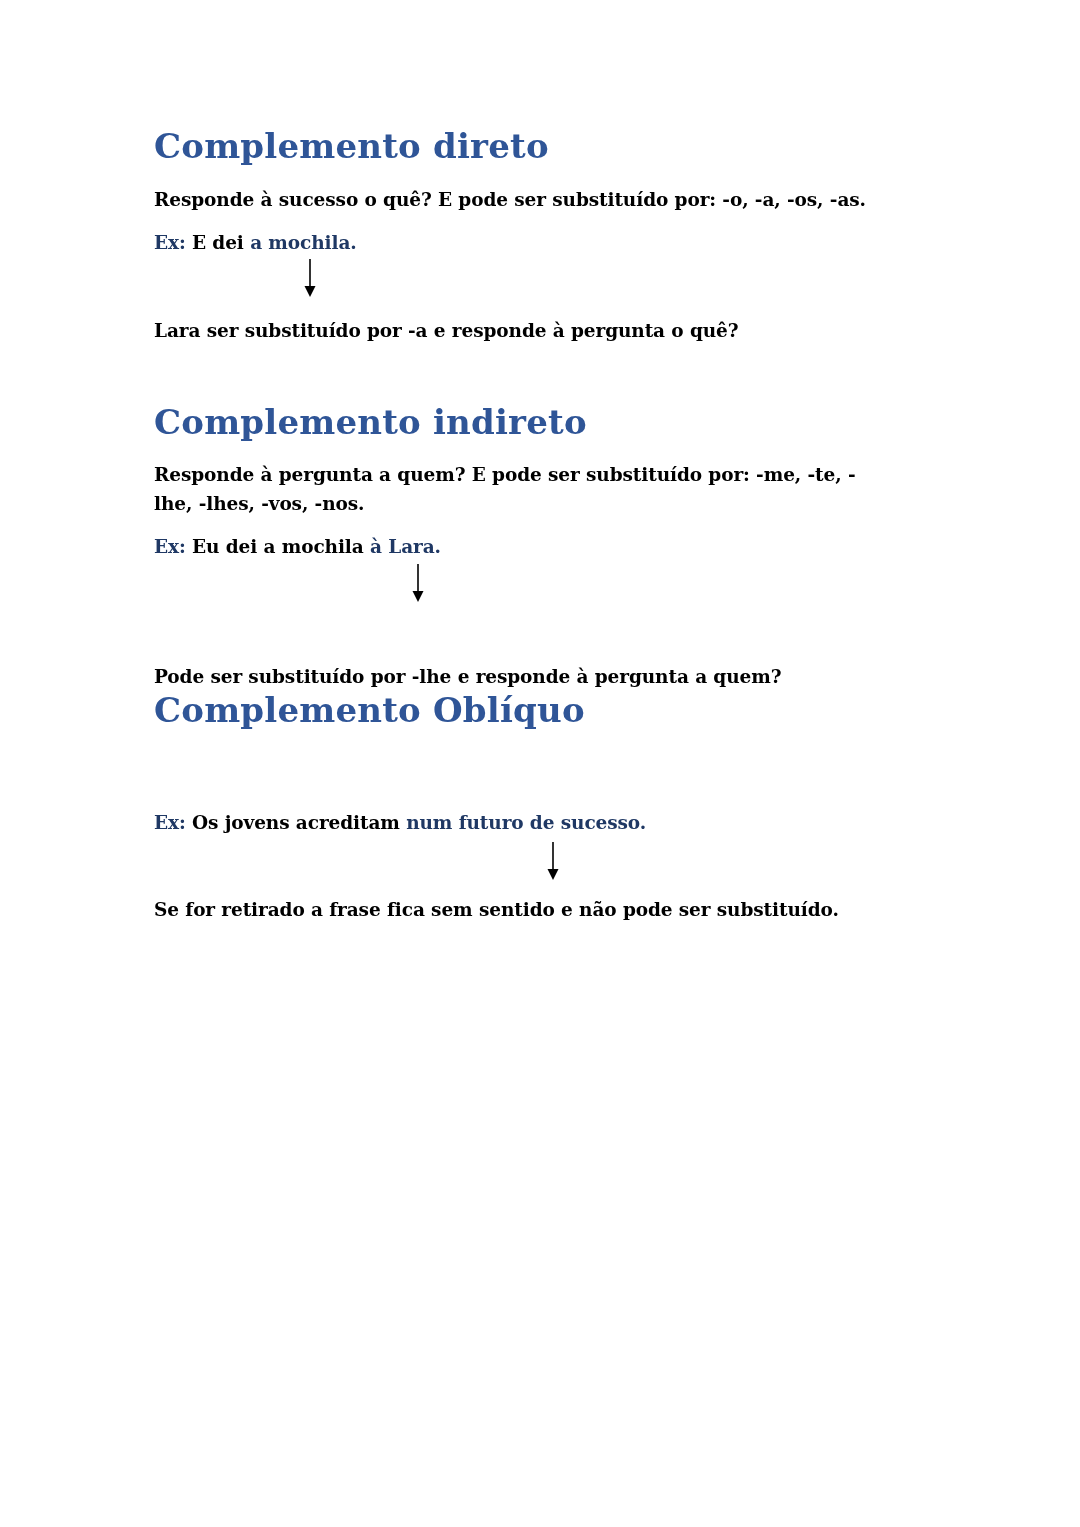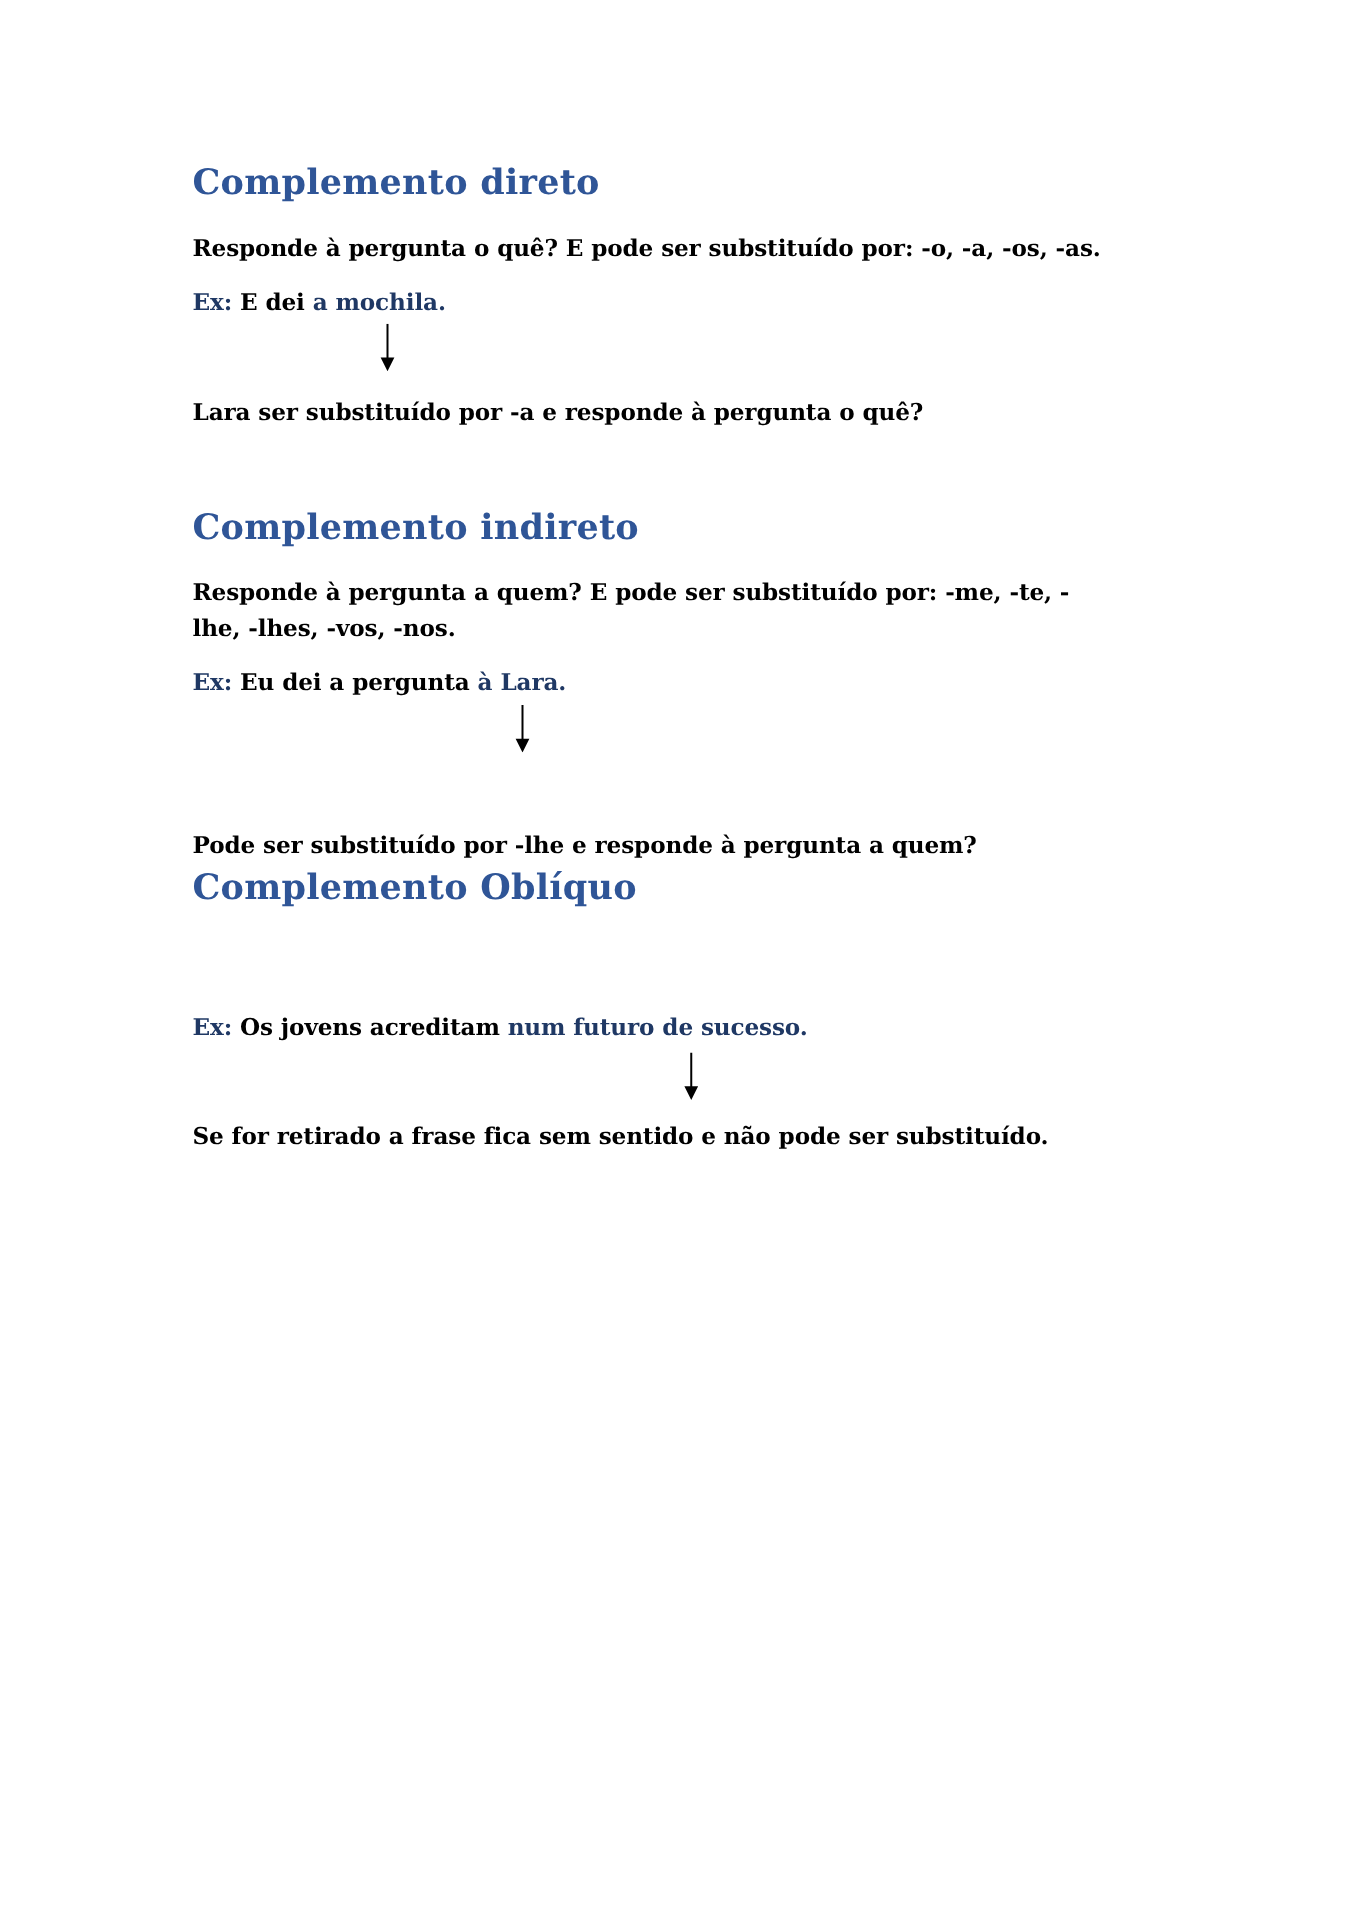--- a/index.html
+++ b/index.html
@@ -24,21 +24,21 @@
     }
     .section {
       position: absolute;
       left: 154px;
       width: 780px;
     }
     .heading {
       margin: 0;
       font-family: "DejaVu Serif", "Liberation Serif", serif;
       font-weight: bold;
-      font-size: 28px;
+      font-size: 34px;
       line-height: 36px;
       letter-spacing: 0.2px;
       color: #2f5597;
       white-space: nowrap;
     }
     .text {
       margin: 0;
       font-family: "DejaVu Serif", "Liberation Serif", serif;
       font-weight: bold;
       font-size: 18.5px;
@@ -68,21 +68,21 @@
   </style>
 </head>
 <body>
 
 <div class="page">
 
   <div class="section" style="top:128px;">
     <h2 class="heading">Complemento direto</h2>
   </div>
   <div class="section" style="top:185px;">
-    <p class="text">Responde à pergunta o quê? E pode ser substituído por: -o, -a, -os, -as.</p>
+    <p class="text">Responde à sucesso o quê? E pode ser substituído por: -o, -a, -os, -as.</p>
   </div>
   <div class="section" style="top:228px;">
     <p class="text example"><span class="ex-label">Ex:</span><span> E dei </span><span class="ex-highlight">a mochila.</span></p>
   </div>
   <div class="arrow" style="left:304px; top:259px;">
     <svg width="12" height="38" viewBox="0 0 12 38">
       <line x1="6" y1="0" x2="6" y2="28" stroke="#000" stroke-width="1.6"></line>
       <polygon points="0.5,27 11.5,27 6,38" fill="#000"></polygon>
     </svg>
   </div>
@@ -91,21 +91,21 @@
   </div>
 
   <div class="section" style="top:404px;">
     <h2 class="heading">Complemento indireto</h2>
   </div>
   <div class="section" style="top:460px;">
     <p class="text">Responde à pergunta a quem? E pode ser substituído por: -me, -te, -</p>
     <p class="text">lhe, -lhes, -vos, -nos.</p>
   </div>
   <div class="section" style="top:532px;">
-    <p class="text example"><span class="ex-label">Ex:</span><span> Eu dei a pergunta </span><span class="ex-highlight">à Lara.</span></p>
+    <p class="text example"><span class="ex-label">Ex:</span><span> Eu dei a mochila </span><span class="ex-highlight">à Lara.</span></p>
   </div>
   <div class="arrow" style="left:412px; top:564px;">
     <svg width="12" height="38" viewBox="0 0 12 38">
       <line x1="6" y1="0" x2="6" y2="28" stroke="#000" stroke-width="1.6"></line>
       <polygon points="0.5,27 11.5,27 6,38" fill="#000"></polygon>
     </svg>
   </div>
   <div class="section" style="top:620px;margin-top:42px;">
     <p class="text">Pode ser substituído por -lhe e responde à pergunta a quem?</p>
   </div>

